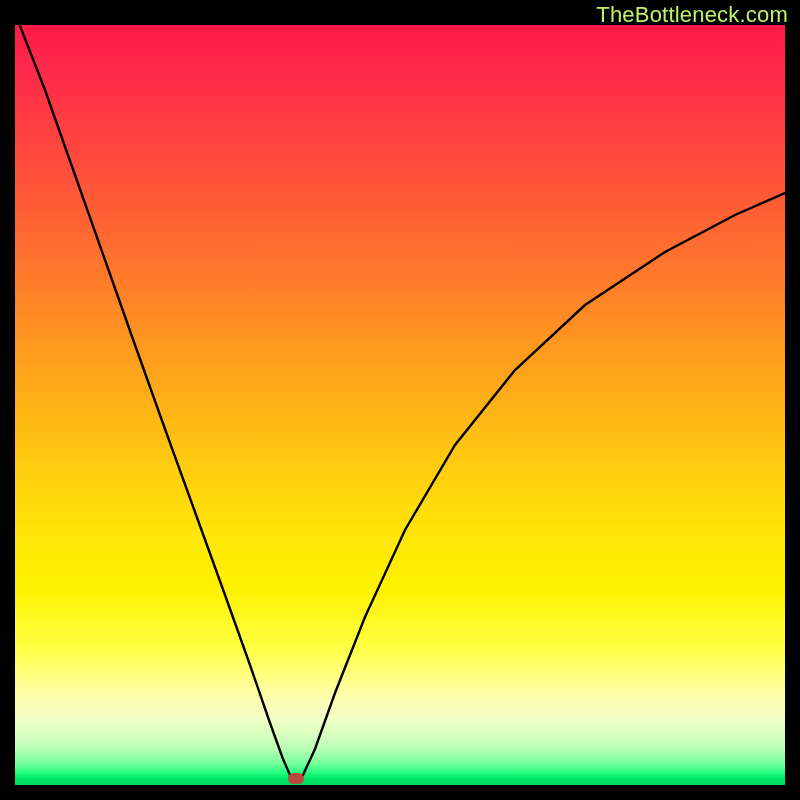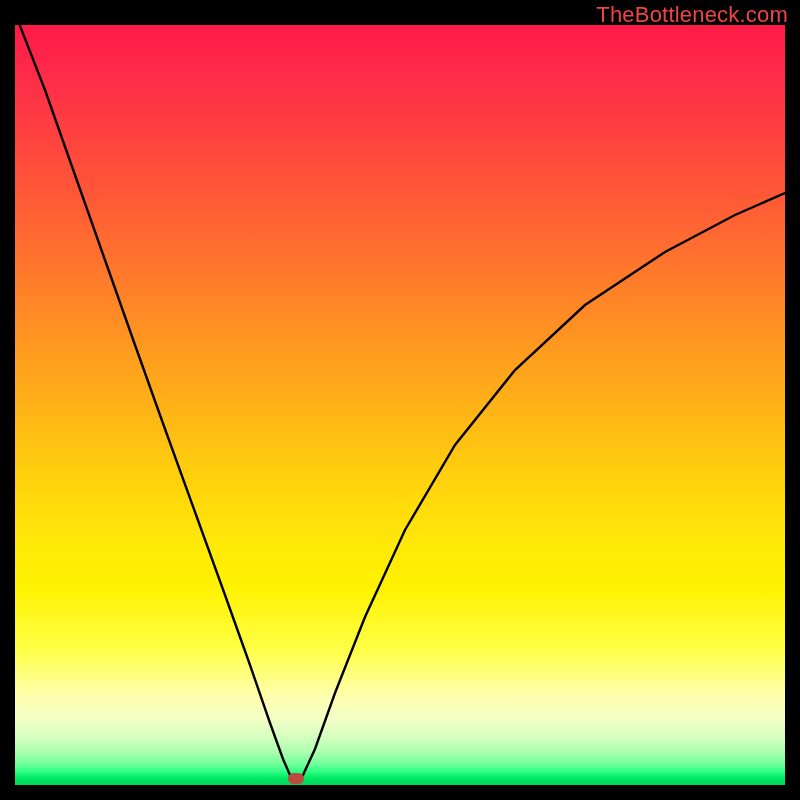--- a/index.html
+++ b/index.html
@@ -8,21 +8,21 @@
     height: 800px;
     background: #000;
     position: relative;
     font-family: Arial, Helvetica, sans-serif;
     overflow: hidden;
   }
   .watermark {
     position: absolute;
     top: 2px;
     right: 12px;
-    color: #ef4444;
+    color: #bef264;
     font-size: 22px;
     font-weight: 400;
     letter-spacing: 0.2px;
     z-index: 4;
   }
   .plot-outer {
     position: absolute;
     left: 15px;
     top: 25px;
     width: 770px;

